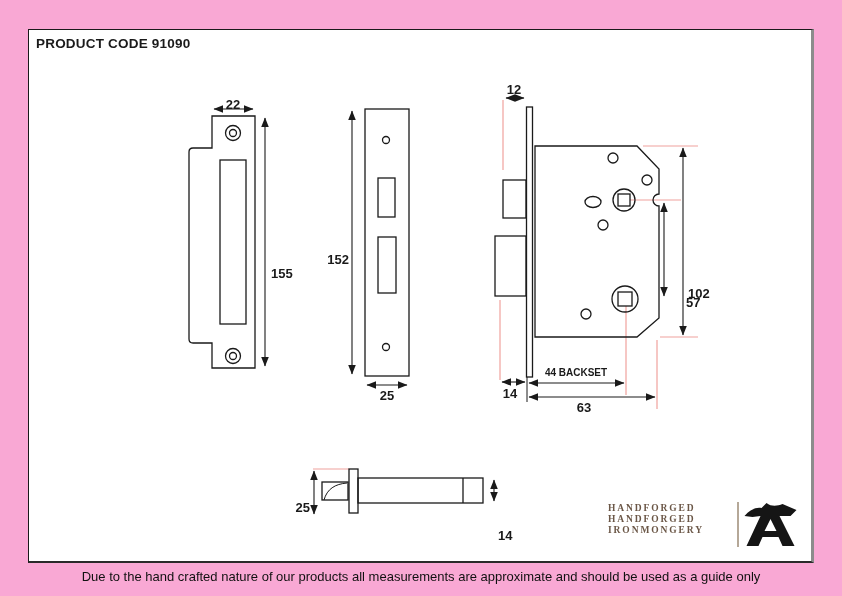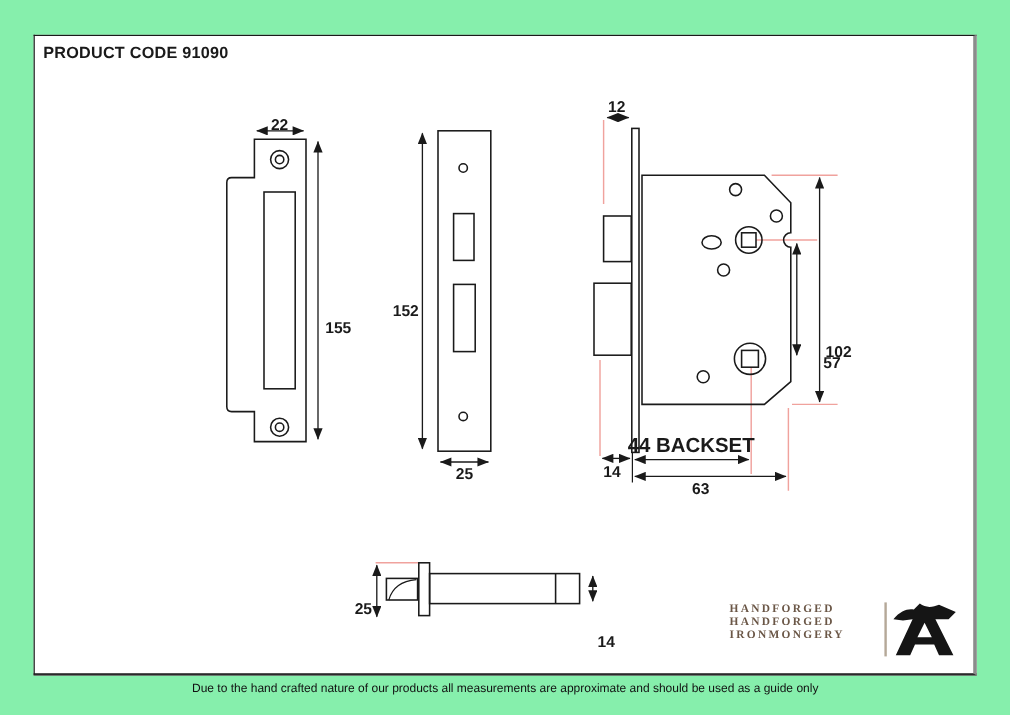--- a/index.html
+++ b/index.html
@@ -1,34 +1,34 @@
 <!DOCTYPE html>
 <html><head>
 <meta charset="utf-8">
 <style>
   html,body{margin:0;padding:0;background:#ffffff;}
-  .page{position:relative;width:842px;height:596px;background:#86efac;overflow:hidden;
+  .page{position:relative;width:842px;height:596px;background:#f9a8d4;overflow:hidden;
         font-family:"Liberation Sans",sans-serif;color:#1a1a1a;}
   .frame{position:absolute;left:28px;top:29px;width:782px;height:531px;
          border:1.4px solid #1a1a1a;border-right:3px solid #8c8c8c;border-bottom:2px solid #2a2a2a;
          background:#fff;}
   .product-code{position:absolute;left:36px;top:36px;font-size:13.5px;font-weight:600;
                 letter-spacing:.2px;white-space:nowrap;}
   svg.drawing{position:absolute;left:0;top:0;}
   .dim{position:absolute;font-size:13px;font-weight:600;white-space:nowrap;color:#1a1a1a;}
   .dim.cc{transform:translate(-50%,-50%);}
   .dim.lc{transform:translate(0,-50%);margin-top:44px;}
   .dim.rc{transform:translate(-100%,-50%);margin-top:16px;}
   .brand-text{position:absolute;left:608px;top:503px;width:122px;text-align:left;
               font-family:"Liberation Serif",serif;font-weight:600;font-size:9.5px;
               letter-spacing:1.9px;line-height:11px;color:#6b5747;}
   .brand-sep{position:absolute;left:737px;top:502px;width:2px;height:45px;background:#b5a898;}
   .anvil{position:absolute;left:743px;top:501px;}
   .footer{position:absolute;left:0;top:569px;width:842px;text-align:center;
-          font-size:10px;color:#111;}
+          font-size:13px;color:#111;}
 </style>
 </head>
 <body>
 
 <div class="page">
 
   <div class="frame"></div>
 
   <div class="product-code">PRODUCT CODE 91090</div>
 
@@ -109,21 +109,21 @@
   </svg>
 
   <div class="dim cc" style="left:233px;top:104px">22</div>
   <div class="dim lc" style="left:271px;top:229px">155</div>
   <div class="dim rc" style="left:349px;top:243px">152</div>
   <div class="dim cc" style="left:387px;top:395px">25</div>
   <div class="dim cc" style="left:514px;top:89px">12</div>
   <div class="dim lc" style="left:686px;top:258px">57</div>
   <div class="dim lc" style="left:688px;top:249px">102</div>
   <div class="dim cc" style="left:510px;top:393px">14</div>
-  <div class="dim cc" style="left:576px;top:372px;font-size:17px">44 BACKSET</div>
+  <div class="dim cc" style="left:576px;top:372px;font-size:10px">44 BACKSET</div>
   <div class="dim cc" style="left:584px;top:407px">63</div>
   <div class="dim rc" style="left:310px;top:491px">25</div>
   <div class="dim lc" style="left:498px;top:491px">14</div>
 
   <div class="brand-text">
     <div>HANDFORGED</div>
     <div>HANDFORGED</div>
     <div>IRONMONGERY</div>
   </div>
   <div class="brand-sep"></div>

